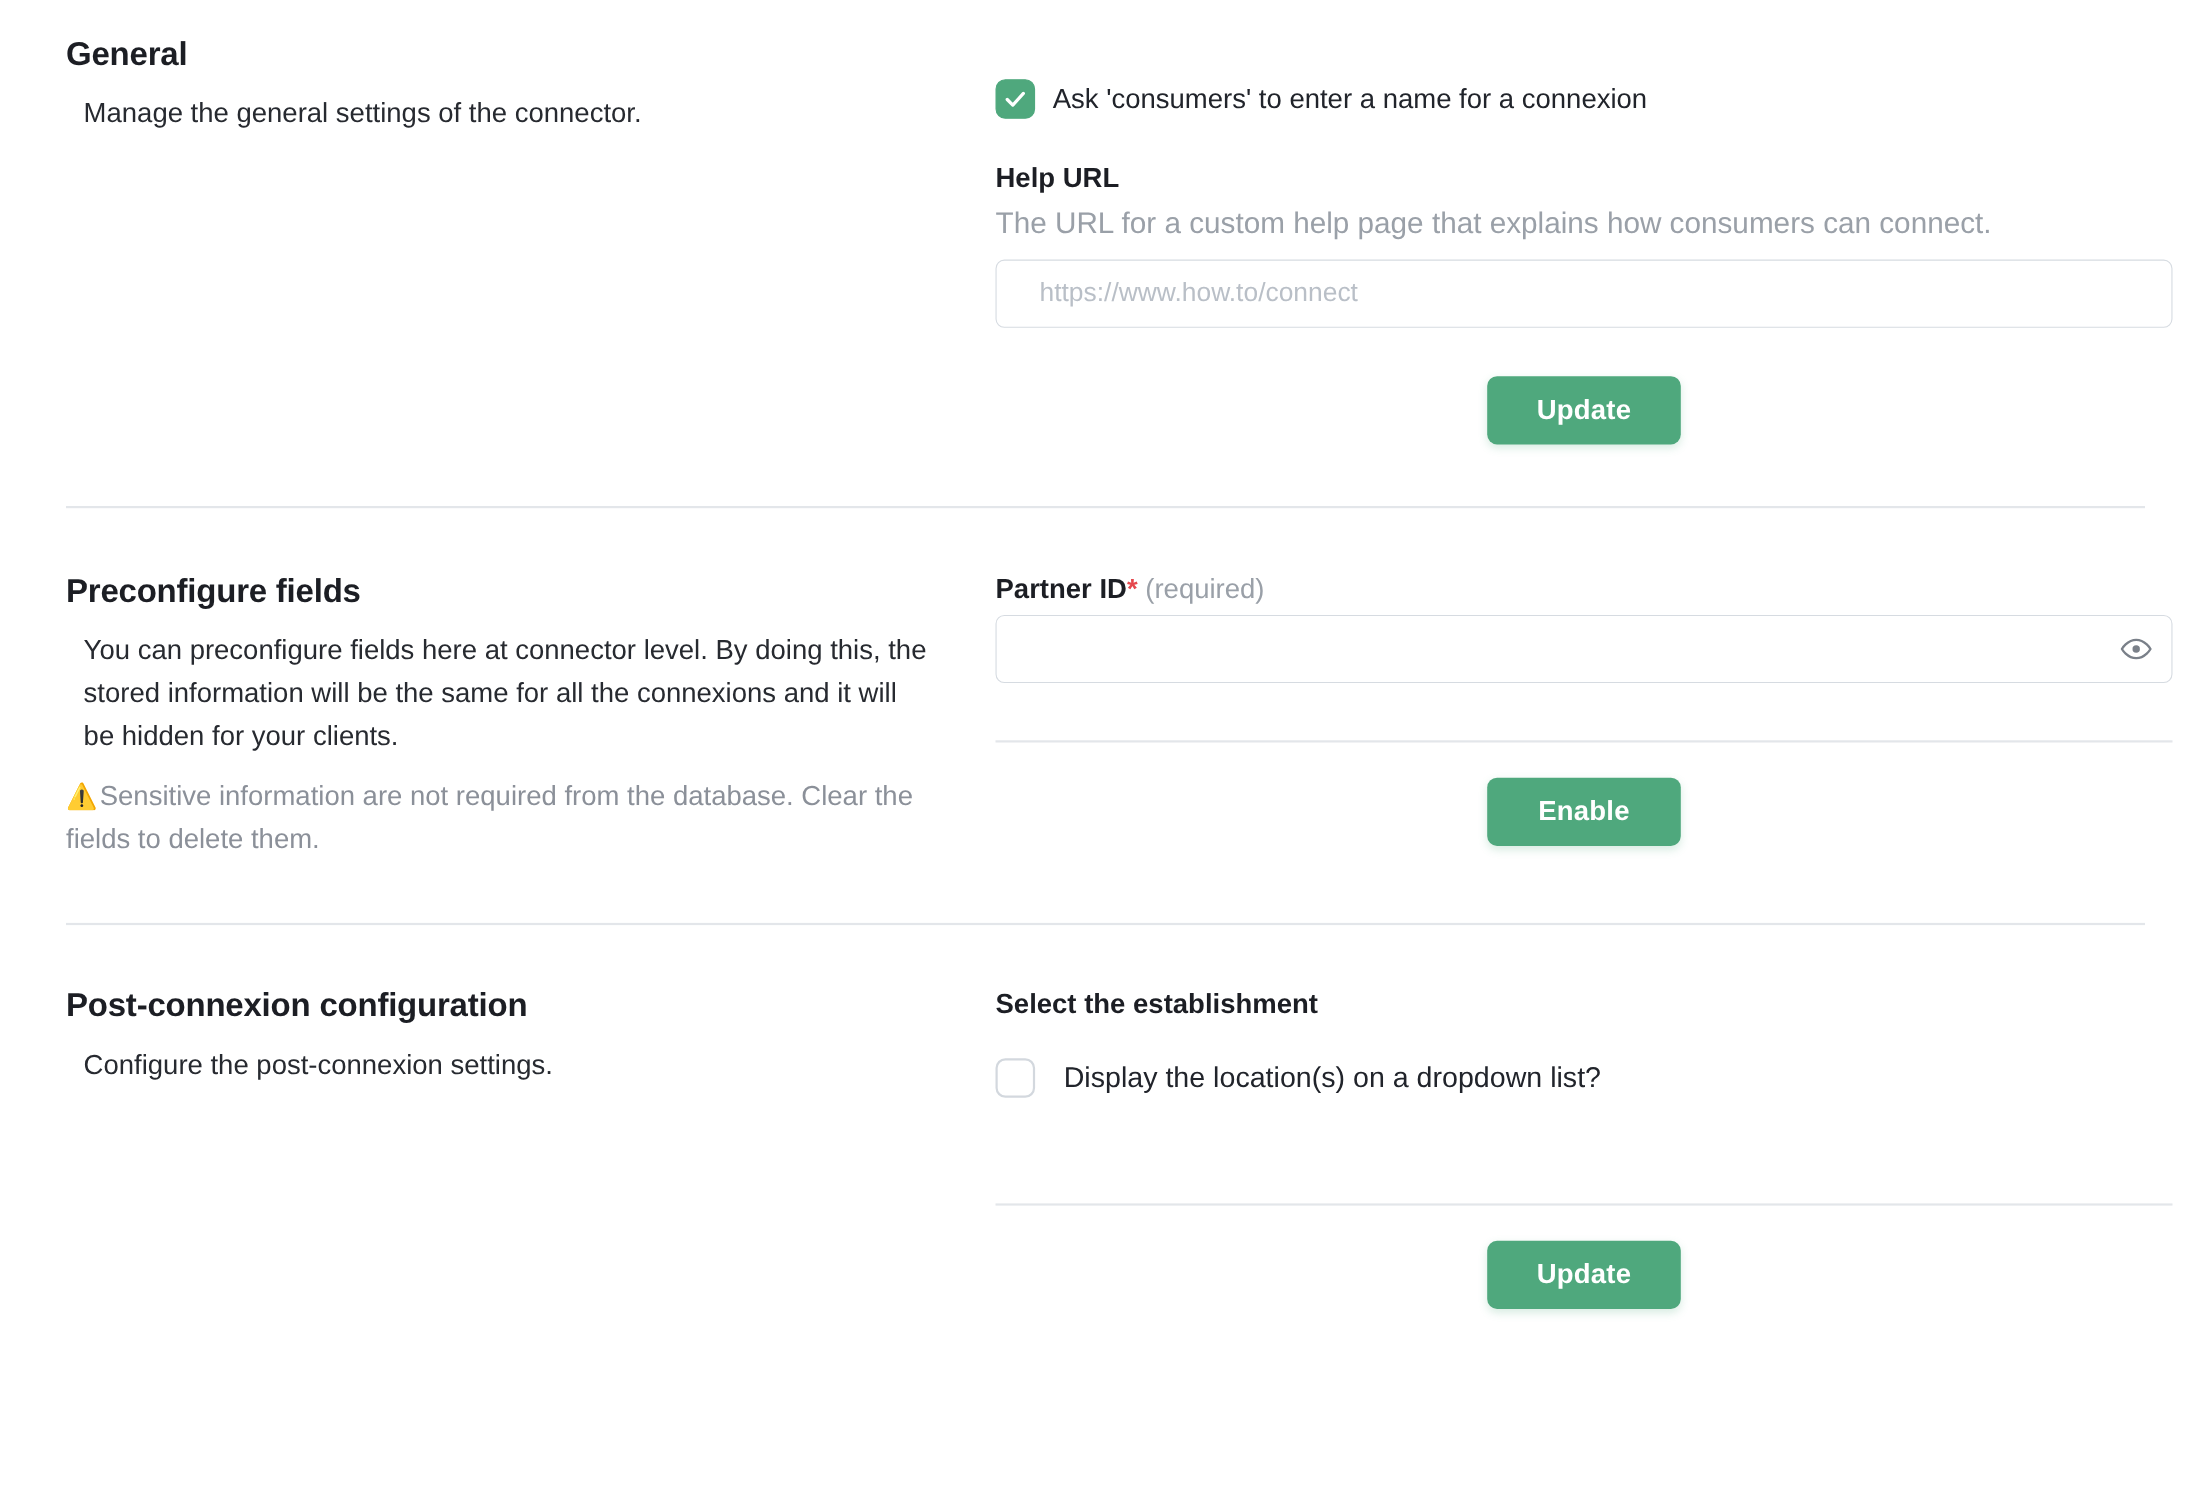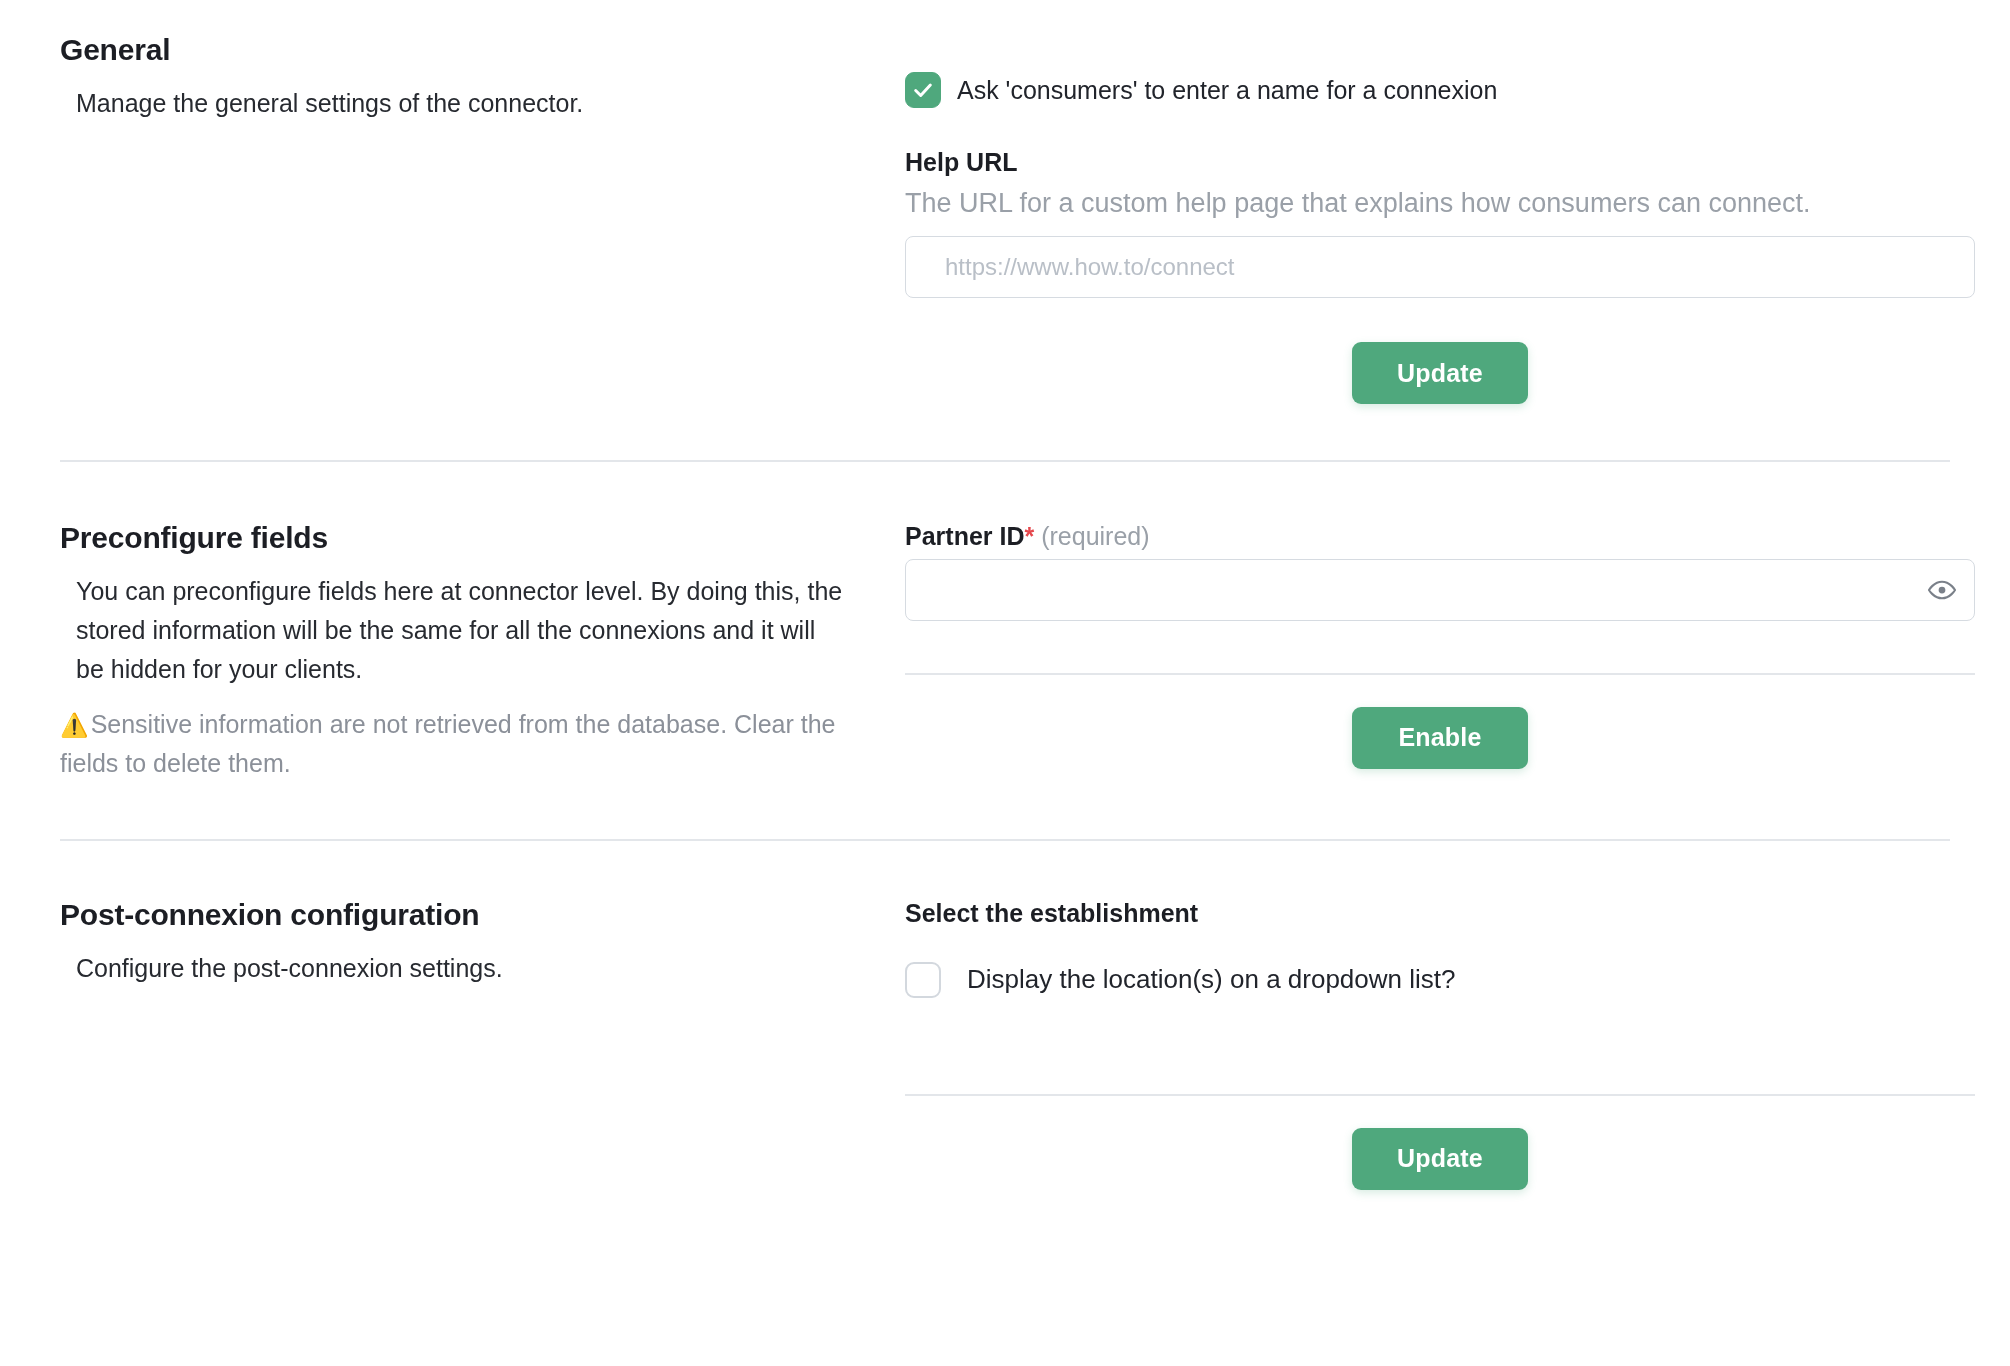--- a/index.html
+++ b/index.html
@@ -237,21 +237,21 @@
   </div>
 
   <div class="divider-full"></div>
 
   <div class="section sec2">
 
     <div class="col-left">
       <h2 class="section-title">Preconfigure fields</h2>
       <p class="section-desc">You can preconfigure fields here at connector level. By doing this, the stored information will be the same for all the connexions and it will be hidden for your clients.</p>
       <p class="warn-line">
-        <span class="warn-ico">⚠️</span><span>Sensitive information are not retrieved from the database. Clear the fields to delete them.</span>
+        <span class="warn-ico">⚠️</span><span>Sensitive information are not required from the database. Clear the fields to delete them.</span>
       </p>
     </div>
 
     <div class="col-right">
 
       <div>
         <label class="field-label"><span>Partner ID</span><span class="req-star">*</span> <span class="req-note">(required)</span></label>
         <div class="input-wrap">
           <input class="text-input with-icon" type="text" placeholder="" style="">
           <button class="eye-btn">

